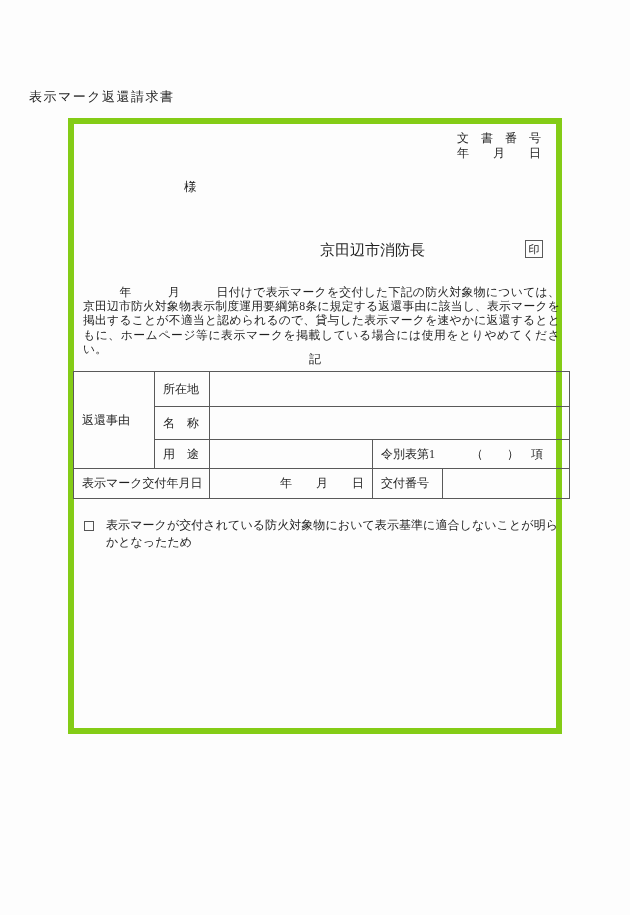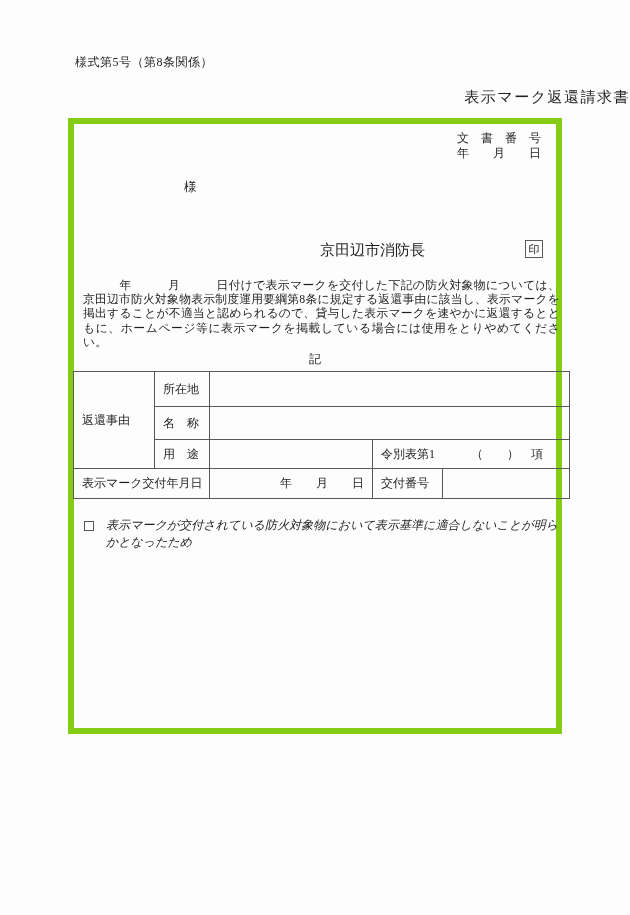--- a/index.html
+++ b/index.html
@@ -16,22 +16,22 @@
   .form-no {
     position: absolute;
     left: 75px; top: 54px;
     font-size: 12px;
     letter-spacing: 0.5px;
   }
   .doc-title {
     position: absolute;
     left: 0; top: 88px;
     width: 100%;
-    text-align: right;
-    font-size: 15px;
+    text-align: left;
+    font-size: 13px;
     letter-spacing: 1.5px;
     padding-left: 29px;
   }
   .frame {
     position: absolute;
     left: 68px; top: 118px;
     width: 494px; height: 616px;
     border: 6px solid #84cc16;
     background: #fdfdfd;
   }
@@ -56,21 +56,21 @@
     position: absolute;
     left: 451px; top: 116px;
     width: 18px; height: 18px;
     border: 1px solid #5a5a5a;
     font-size: 11px;
     line-height: 16px;
     text-align: center;
   }
   .body-par {
     position: absolute;
-    left: 9px; top: 154px;
+    left: 9px; top: 161px;
     width: 477px;
     font-size: 11.8px;
     line-height: 14.2px;
     text-align: justify;
     letter-spacing: 0.2px;
   }
   .ki-label {
     position: absolute;
     left: 0; top: 227px;
     width: 100%;
@@ -95,21 +95,21 @@
   td.date-cell { text-align: right; padding-right: 10px; }
   .reasons {
     position: absolute;
     left: 0; top: 380px;
     width: 494px;
   }
   .reasons-head {
     margin: 7px 0 0 6px;
     font-size: 12px;
   }
-  .reason-list { margin: 13px 0 0 10px; font-style: italic; }
+  .reason-list { margin: 13px 0 0 10px; }
   .reason-item {
     display: flex;
     align-items: flex-start;
     font-size: 12px;
     line-height: 17px;
   }
   .cb {
     flex: none;
     width: 10px; height: 10px;
     border: 1px solid #555;
@@ -119,21 +119,20 @@
   .reason-text {
     width: 452px;
     text-align: justify;
   }
 </style>
 </head>
 <body>
 
 <div class="page">
 
-  <div class="form-no">様式第5号（第8条関係）</div>
 
   <div class="doc-title">表示マーク返還請求書</div>
 
   <div class="frame">
 
     <div class="doc-head">
       <div>文　書　番　号</div>
       <div>年　　月　　日</div>
     </div>
 

